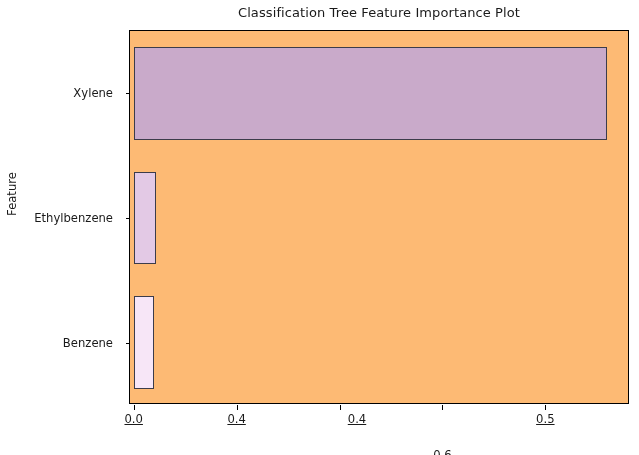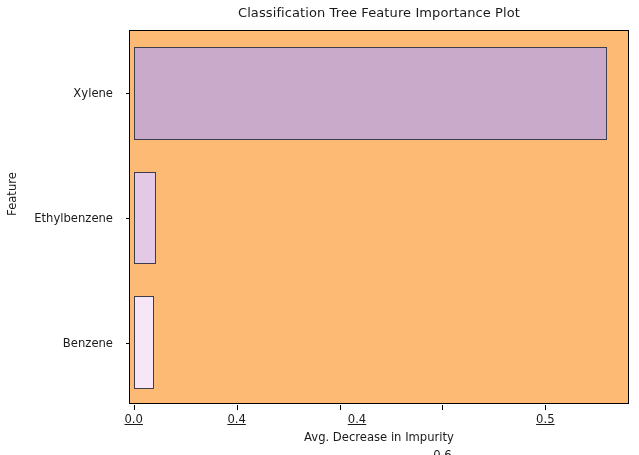--- a/index.html
+++ b/index.html
@@ -147,16 +147,15 @@
       <div class="xtick-mark" style="left: 106.617px;"></div>
       <div class="xtick-label" style="left: 106.617px;">0.4</div>
       <div class="xtick-mark" style="left: 209.53px;"></div>
       <div class="xtick-label" style="left: 227px;">0.4</div>
       <div class="xtick-mark" style="left: 312.442px;"></div>
       <div class="xtick-label" style="left: 312.442px; margin-top: 36px;">0.6</div>
       <div class="xtick-mark" style="left: 415.355px;"></div>
       <div class="xtick-label" style="left: 415.355px;">0.5</div>
     </div>
 
-  <div id="xlabel">Avg. Decrease in Impurity</div>
   <div id="ylabel">Feature</div>
 
 </div>
 
 </body></html>

